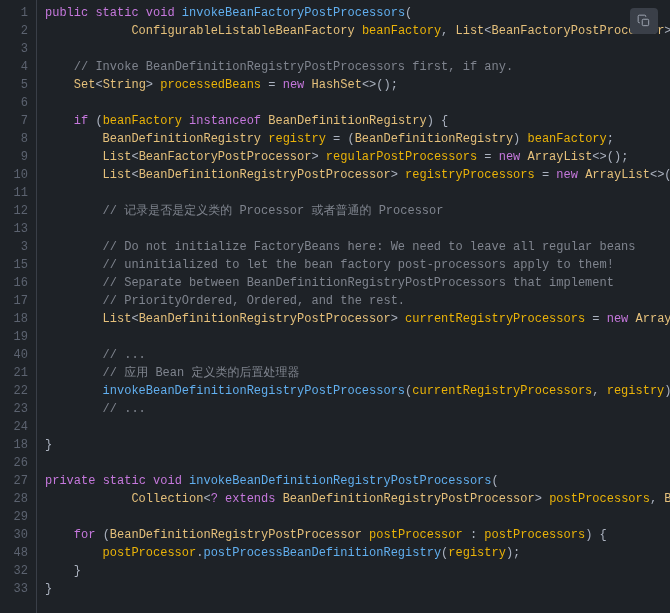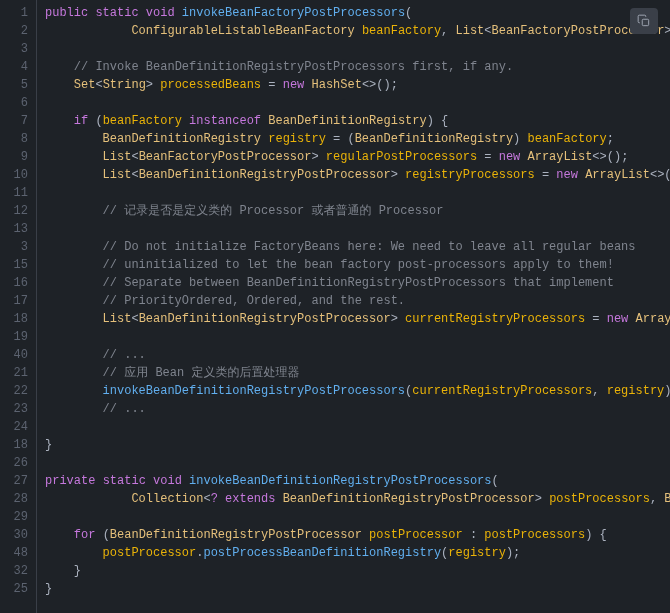--- a/index.html
+++ b/index.html
@@ -102,21 +102,21 @@
       <div class="gutter-line">23</div>
       <div class="gutter-line">24</div>
       <div class="gutter-line">18</div>
       <div class="gutter-line">26</div>
       <div class="gutter-line">27</div>
       <div class="gutter-line">28</div>
       <div class="gutter-line">29</div>
       <div class="gutter-line">30</div>
       <div class="gutter-line">48</div>
       <div class="gutter-line">32</div>
-      <div class="gutter-line">25</div>
+      <div class="gutter-line">33</div>
     </div>
   <div class="code-area" id="code"><div class="code-line"><span class="kw">public</span> <span class="kw">static</span> <span class="kw">void</span> <span class="fn">invokeBeanFactoryPostProcessors</span><span class="punct">(</span></div><div class="code-line">            <span class="type">ConfigurableListableBeanFactory</span> <span class="var">beanFactory</span><span class="punct">, </span><span class="type">List</span><span class="punct">&lt;</span><span class="type">BeanFactoryPostProcessor</span><span class="punct">&gt; </span></div><div class="code-line">&nbsp;</div><div class="code-line">    <span class="comment">// Invoke BeanDefinitionRegistryPostProcessors first, if any.</span></div><div class="code-line">    <span class="type">Set</span><span class="punct">&lt;</span><span class="type">String</span><span class="punct">&gt; </span><span class="var">processedBeans</span><span class="op"> = </span><span class="kw">new</span> <span class="type">HashSet</span><span class="punct">&lt;&gt;();</span></div><div class="code-line">&nbsp;</div><div class="code-line">    <span class="kw">if</span> <span class="punct">(</span><span class="var">beanFactory</span> <span class="kw">instanceof</span> <span class="type">BeanDefinitionRegistry</span><span class="punct">) {</span></div><div class="code-line">        <span class="type">BeanDefinitionRegistry</span> <span class="var">registry</span><span class="op"> = </span><span class="punct">(</span><span class="type">BeanDefinitionRegistry</span><span class="punct">) </span><span class="var">beanFactory</span><span class="punct">;</span></div><div class="code-line">        <span class="type">List</span><span class="punct">&lt;</span><span class="type">BeanFactoryPostProcessor</span><span class="punct">&gt; </span><span class="var">regularPostProcessors</span><span class="op"> = </span><span class="kw">new</span> <span class="type">ArrayList</span><span class="punct">&lt;&gt;();</span></div><div class="code-line">        <span class="type">List</span><span class="punct">&lt;</span><span class="type">BeanDefinitionRegistryPostProcessor</span><span class="punct">&gt; </span><span class="var">registryProcessors</span><span class="op"> = </span><span class="kw">new</span> <span class="type">ArrayList</span><span class="punct">&lt;&gt;();</span></div><div class="code-line">&nbsp;</div><div class="code-line">        <span class="comment">// 记录是否是定义类的 Processor 或者普通的 Processor</span></div><div class="code-line">&nbsp;</div><div class="code-line">        <span class="comment">// Do not initialize FactoryBeans here: We need to leave all regular beans</span></div><div class="code-line">        <span class="comment">// uninitialized to let the bean factory post-processors apply to them!</span></div><div class="code-line">        <span class="comment">// Separate between BeanDefinitionRegistryPostProcessors that implement</span></div><div class="code-line">        <span class="comment">// PriorityOrdered, Ordered, and the rest.</span></div><div class="code-line">        <span class="type">List</span><span class="punct">&lt;</span><span class="type">BeanDefinitionRegistryPostProcessor</span><span class="punct">&gt; </span><span class="var">currentRegistryProcessors</span><span class="op"> = </span><span class="kw">new</span> <span class="type">ArrayList</span></div><div class="code-line">&nbsp;</div><div class="code-line">        <span class="comment">// ...</span></div><div class="code-line">        <span class="comment">// 应用 Bean 定义类的后置处理器</span></div><div class="code-line">        <span class="fn">invokeBeanDefinitionRegistryPostProcessors</span><span class="punct">(</span><span class="var">currentRegistryProcessors</span><span class="punct">, </span><span class="var">registry</span><span class="punct">);</span></div><div class="code-line">        <span class="comment">// ...</span></div><div class="code-line">&nbsp;</div><div class="code-line"><span class="punct">}</span></div><div class="code-line">&nbsp;</div><div class="code-line"><span class="kw">private</span> <span class="kw">static</span> <span class="kw">void</span> <span class="fn">invokeBeanDefinitionRegistryPostProcessors</span><span class="punct">(</span></div><div class="code-line">            <span class="type">Collection</span><span class="punct">&lt;</span><span class="kw">?</span> <span class="kw">extends</span> <span class="type">BeanDefinitionRegistryPostProcessor</span><span class="punct">&gt; </span><span class="var">postProcessors</span><span class="punct">, </span><span class="type">BeanDefi</span></div><div class="code-line">&nbsp;</div><div class="code-line">    <span class="kw">for</span> <span class="punct">(</span><span class="type">BeanDefinitionRegistryPostProcessor</span> <span class="var">postProcessor</span><span class="op"> : </span><span class="var">postProcessors</span><span class="punct">) {</span></div><div class="code-line">        <span class="var">postProcessor</span><span class="punct">.</span><span class="fn">postProcessBeanDefinitionRegistry</span><span class="punct">(</span><span class="var">registry</span><span class="punct">);</span></div><div class="code-line">    <span class="punct">}</span></div><div class="code-line"><span class="punct">}</span></div></div>
 </div>
 
 <div class="copy-btn">
   <svg viewBox="0 0 24 24">
     <rect x="9" y="9" width="11" height="11" rx="2"></rect>
     <path d="M5 15H4a2 2 0 0 1-2-2V4a2 2 0 0 1 2-2h9a2 2 0 0 1 2 2v1"></path>
   </svg>
 </div>

